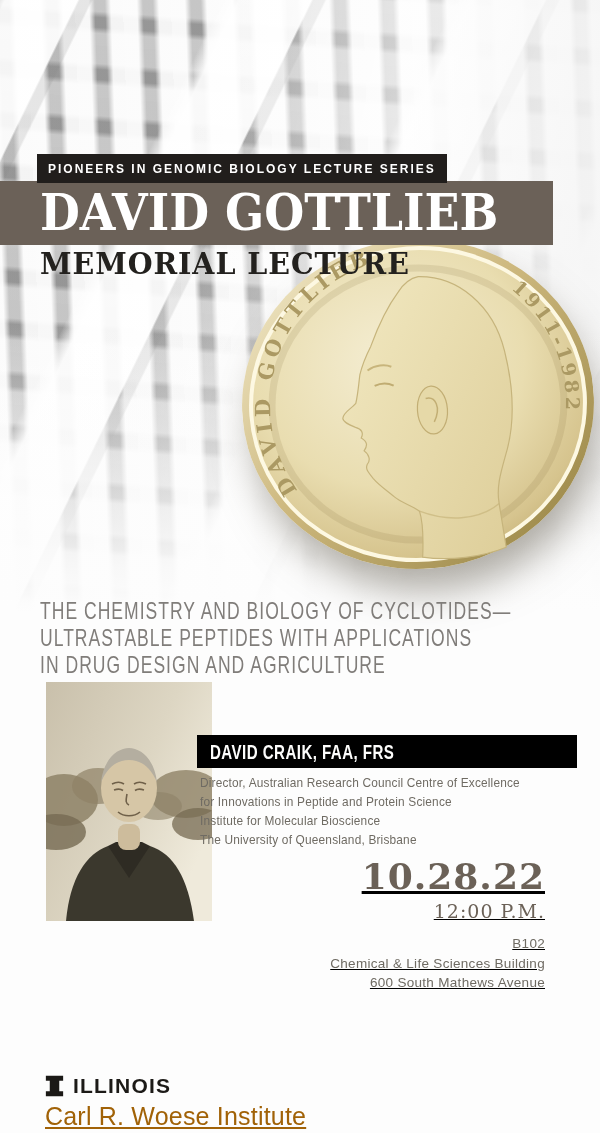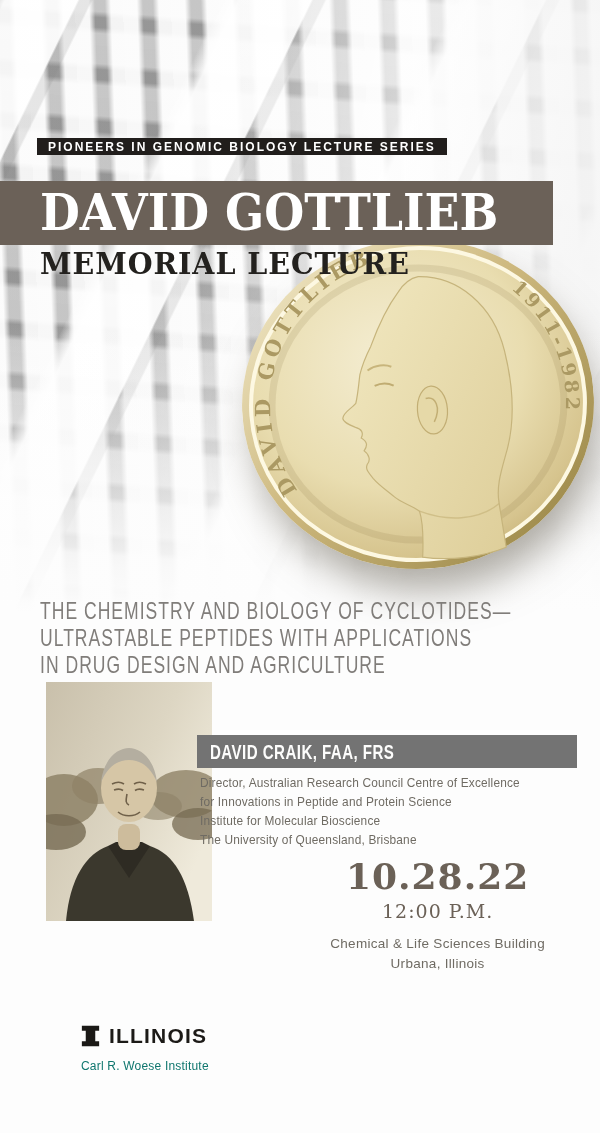--- a/index.html
+++ b/index.html
@@ -33,21 +33,21 @@
   .medal{
     position:absolute; left:242px; top:239px; width:352px; height:330px;
     border-radius:50%;
     box-shadow:6px 26px 38px -4px rgba(95,90,75,.5);
     transform:rotate(-4deg);
   }
   .medal svg{display:block;width:100%;height:100%;}
   .arc-text{font-family:"DejaVu Serif",serif;font-weight:bold;}
   
   .series-bar{
-    position:absolute; left:37px; top:138px; height:17px;
+    position:absolute; left:37px; top:154px; height:29px;
     background:#211e1c; color:#fff; display:flex; align-items:center;
     padding:0 11px; z-index:3;
   }
   .series-bar span{font-size:12px;font-weight:bold;letter-spacing:2px;white-space:nowrap;}
   .title-bar{
     position:absolute; left:0; top:181px; width:553px; height:64px;
     background:#6b6158; z-index:2;
   }
   .title-bar h1{
     margin:0 0 0 40px; color:#fff; font-family:"DejaVu Serif",serif;
@@ -67,55 +67,56 @@
     white-space:nowrap; transform:scaleX(.73); transform-origin:left top;
   }
   
   .photo{
     position:absolute; left:46px; top:682px; width:166px; height:239px;
     background:#cfc6b2; overflow:hidden;
   }
   .photo svg{display:block;width:100%;height:100%;}
   .speaker-banner{
     position:absolute; left:197px; top:735px; width:380px; height:33px;
-    background:#737373;
+    background:#000000;
   }
   .speaker-banner span{
     display:inline-block; margin-left:13px; line-height:33px; color:#fdfdfc;
     font-size:21px; font-weight:bold; letter-spacing:.6px; white-space:nowrap;
     transform:scaleX(.72); transform-origin:left center;
   }
   .affiliation{
     position:absolute; left:200px; top:773px;
     font-size:13.5px; line-height:19px; color:#6f6b63; white-space:nowrap;
     transform:scaleX(.88); transform-origin:left top; letter-spacing:.2px;
   }
   
-  .event{position:absolute; right:55px; top:857px; text-align:center;}
+  .event{position:absolute; right:55px; top:857px; text-align:right;text-decoration:underline;}
   .event .date{
     font-family:"DejaVu Serif",serif; font-weight:bold; font-size:36px;
     color:#6b6157; line-height:38px; letter-spacing:1px;
   }
   .event .time{
     font-family:"DejaVu Serif",serif; font-size:19px; color:#6b6157;
     line-height:28px; letter-spacing:1px; margin-top:2px;
   }
   .event .loc{
     margin-top:9px; font-size:13.5px; color:#6f6b63; line-height:19.5px;
     letter-spacing:.3px;
   }
   
-  .footer{position:absolute; left:45px; top:1024px;margin-left:36px;}
+  .footer{position:absolute; left:45px; top:1074px;}
   .brand-row{display:flex; align-items:center; gap:9px;}
   .brand-row .brand{
     font-size:21px; font-weight:bold; letter-spacing:1.2px; color:#1c1a17;
   }
   .institute{
-    margin-top:7px; font-size:12px; color:#0f766e; line-height:22px;
+    margin-top:7px; font-size:25px; color:#a16207; line-height:22px;
     letter-spacing:.2px;
+    text-decoration:underline;
   }
 </style>
 </head>
 <body>
 
 <div class="poster">
 
   <div class="texture">
     <div class="weave"></div>
     <div class="diag"></div>
@@ -236,22 +237,23 @@
     <div>Director, Australian Research Council Centre of Excellence</div>
     <div>for Innovations in Peptide and Protein Science</div>
     <div>Institute for Molecular Bioscience</div>
     <div>The University of Queensland, Brisbane</div>
   </div>
 
   <div class="event">
     <div class="date">10.28.22</div>
     <div class="time">12:00 P.M.</div>
     <div class="loc">
+      <div>B102</div>
       <div>Chemical &amp; Life Sciences Building</div>
-      <div>Urbana, Illinois</div>
+      <div>600 South Mathews Avenue</div>
     </div>
   </div>
 
   <div class="footer">
     <div class="brand-row">
       <svg width="19" height="24" viewBox="0 0 22 26">
         <path d="M1,1 h20 v6 h-4.5 v12 h4.5 v6 h-20 v-6 h4.5 v-12 h-4.5 Z" fill="#1b1916"></path>
       </svg>
       <span class="brand">ILLINOIS</span>
     </div>

